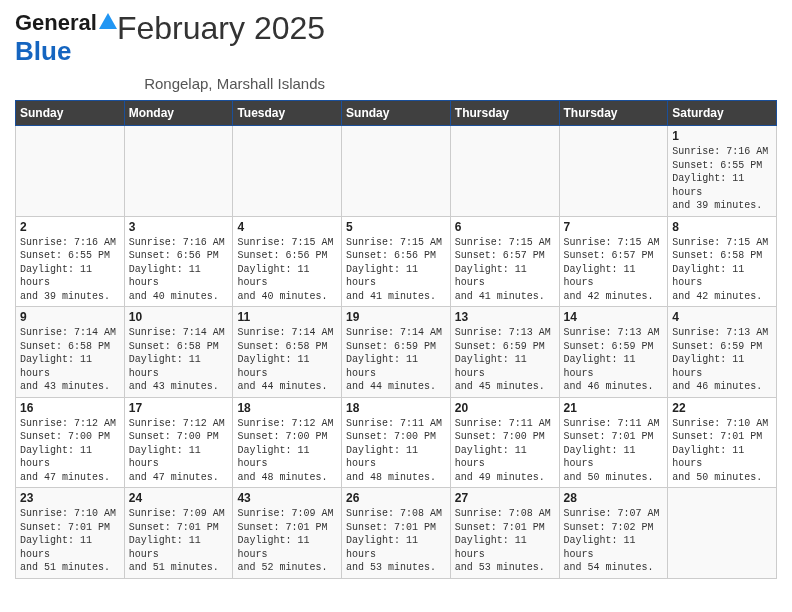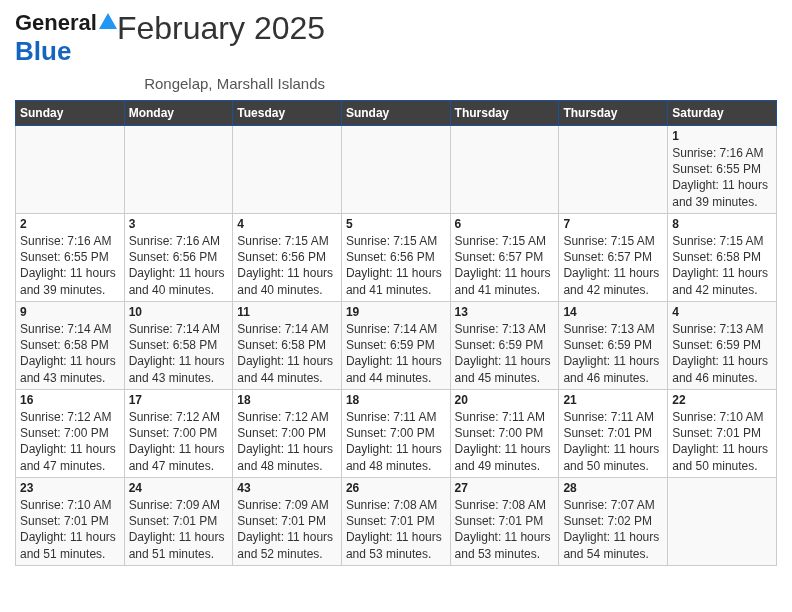--- a/index.html
+++ b/index.html
@@ -51,23 +51,24 @@
     tbody tr:nth-child(odd) td {
       background: #f9f9f9;
     }
     .day-num {
       font-size: 12px;
       font-weight: bold;
       color: #222;
       margin-bottom: 2px;
     }
     .day-info {
-      font-size: 12px;
+      font-size: 10px;
       color: #333;
       line-height: 1.35;
+      font-family: Liberation Mono, monospace;
     }
     td.empty { background: #fff !important; }
     tbody tr:nth-child(odd) td.empty { background: #f9f9f9 !important; }
   </style>
 </head>
 <body>
 
 <div class="header">
   <div class="logo">
     <div class="logo-line1">

